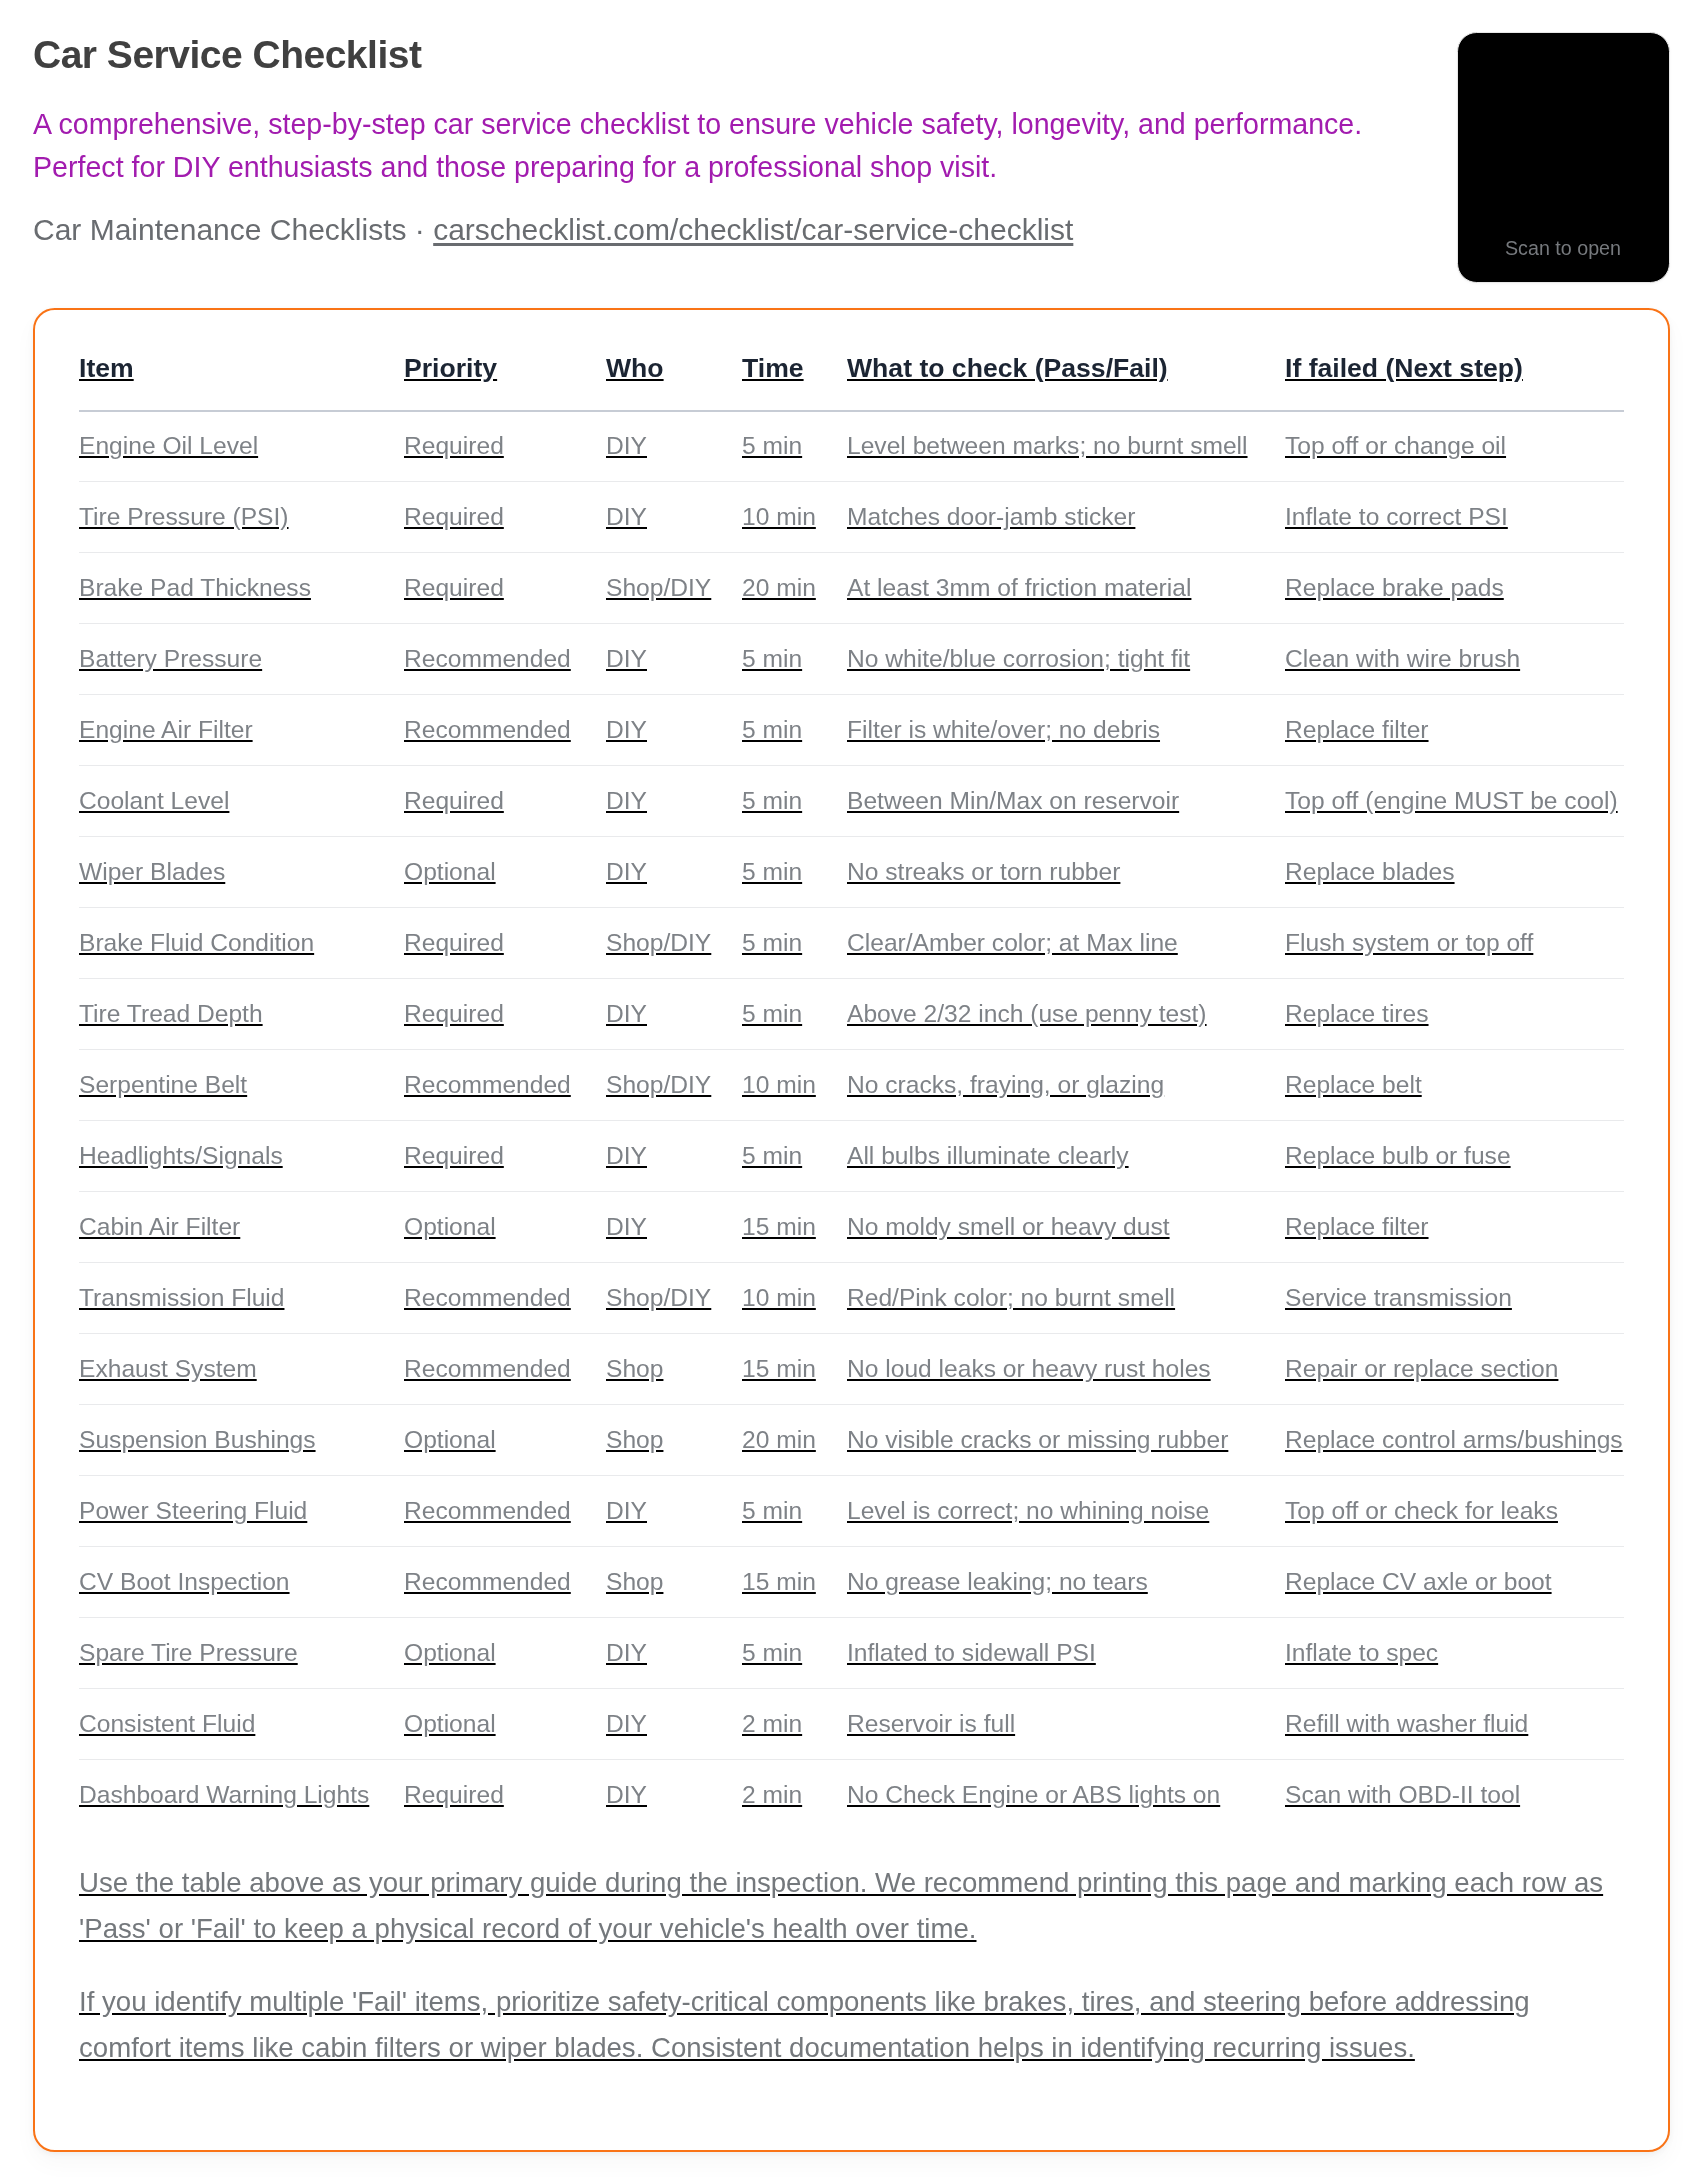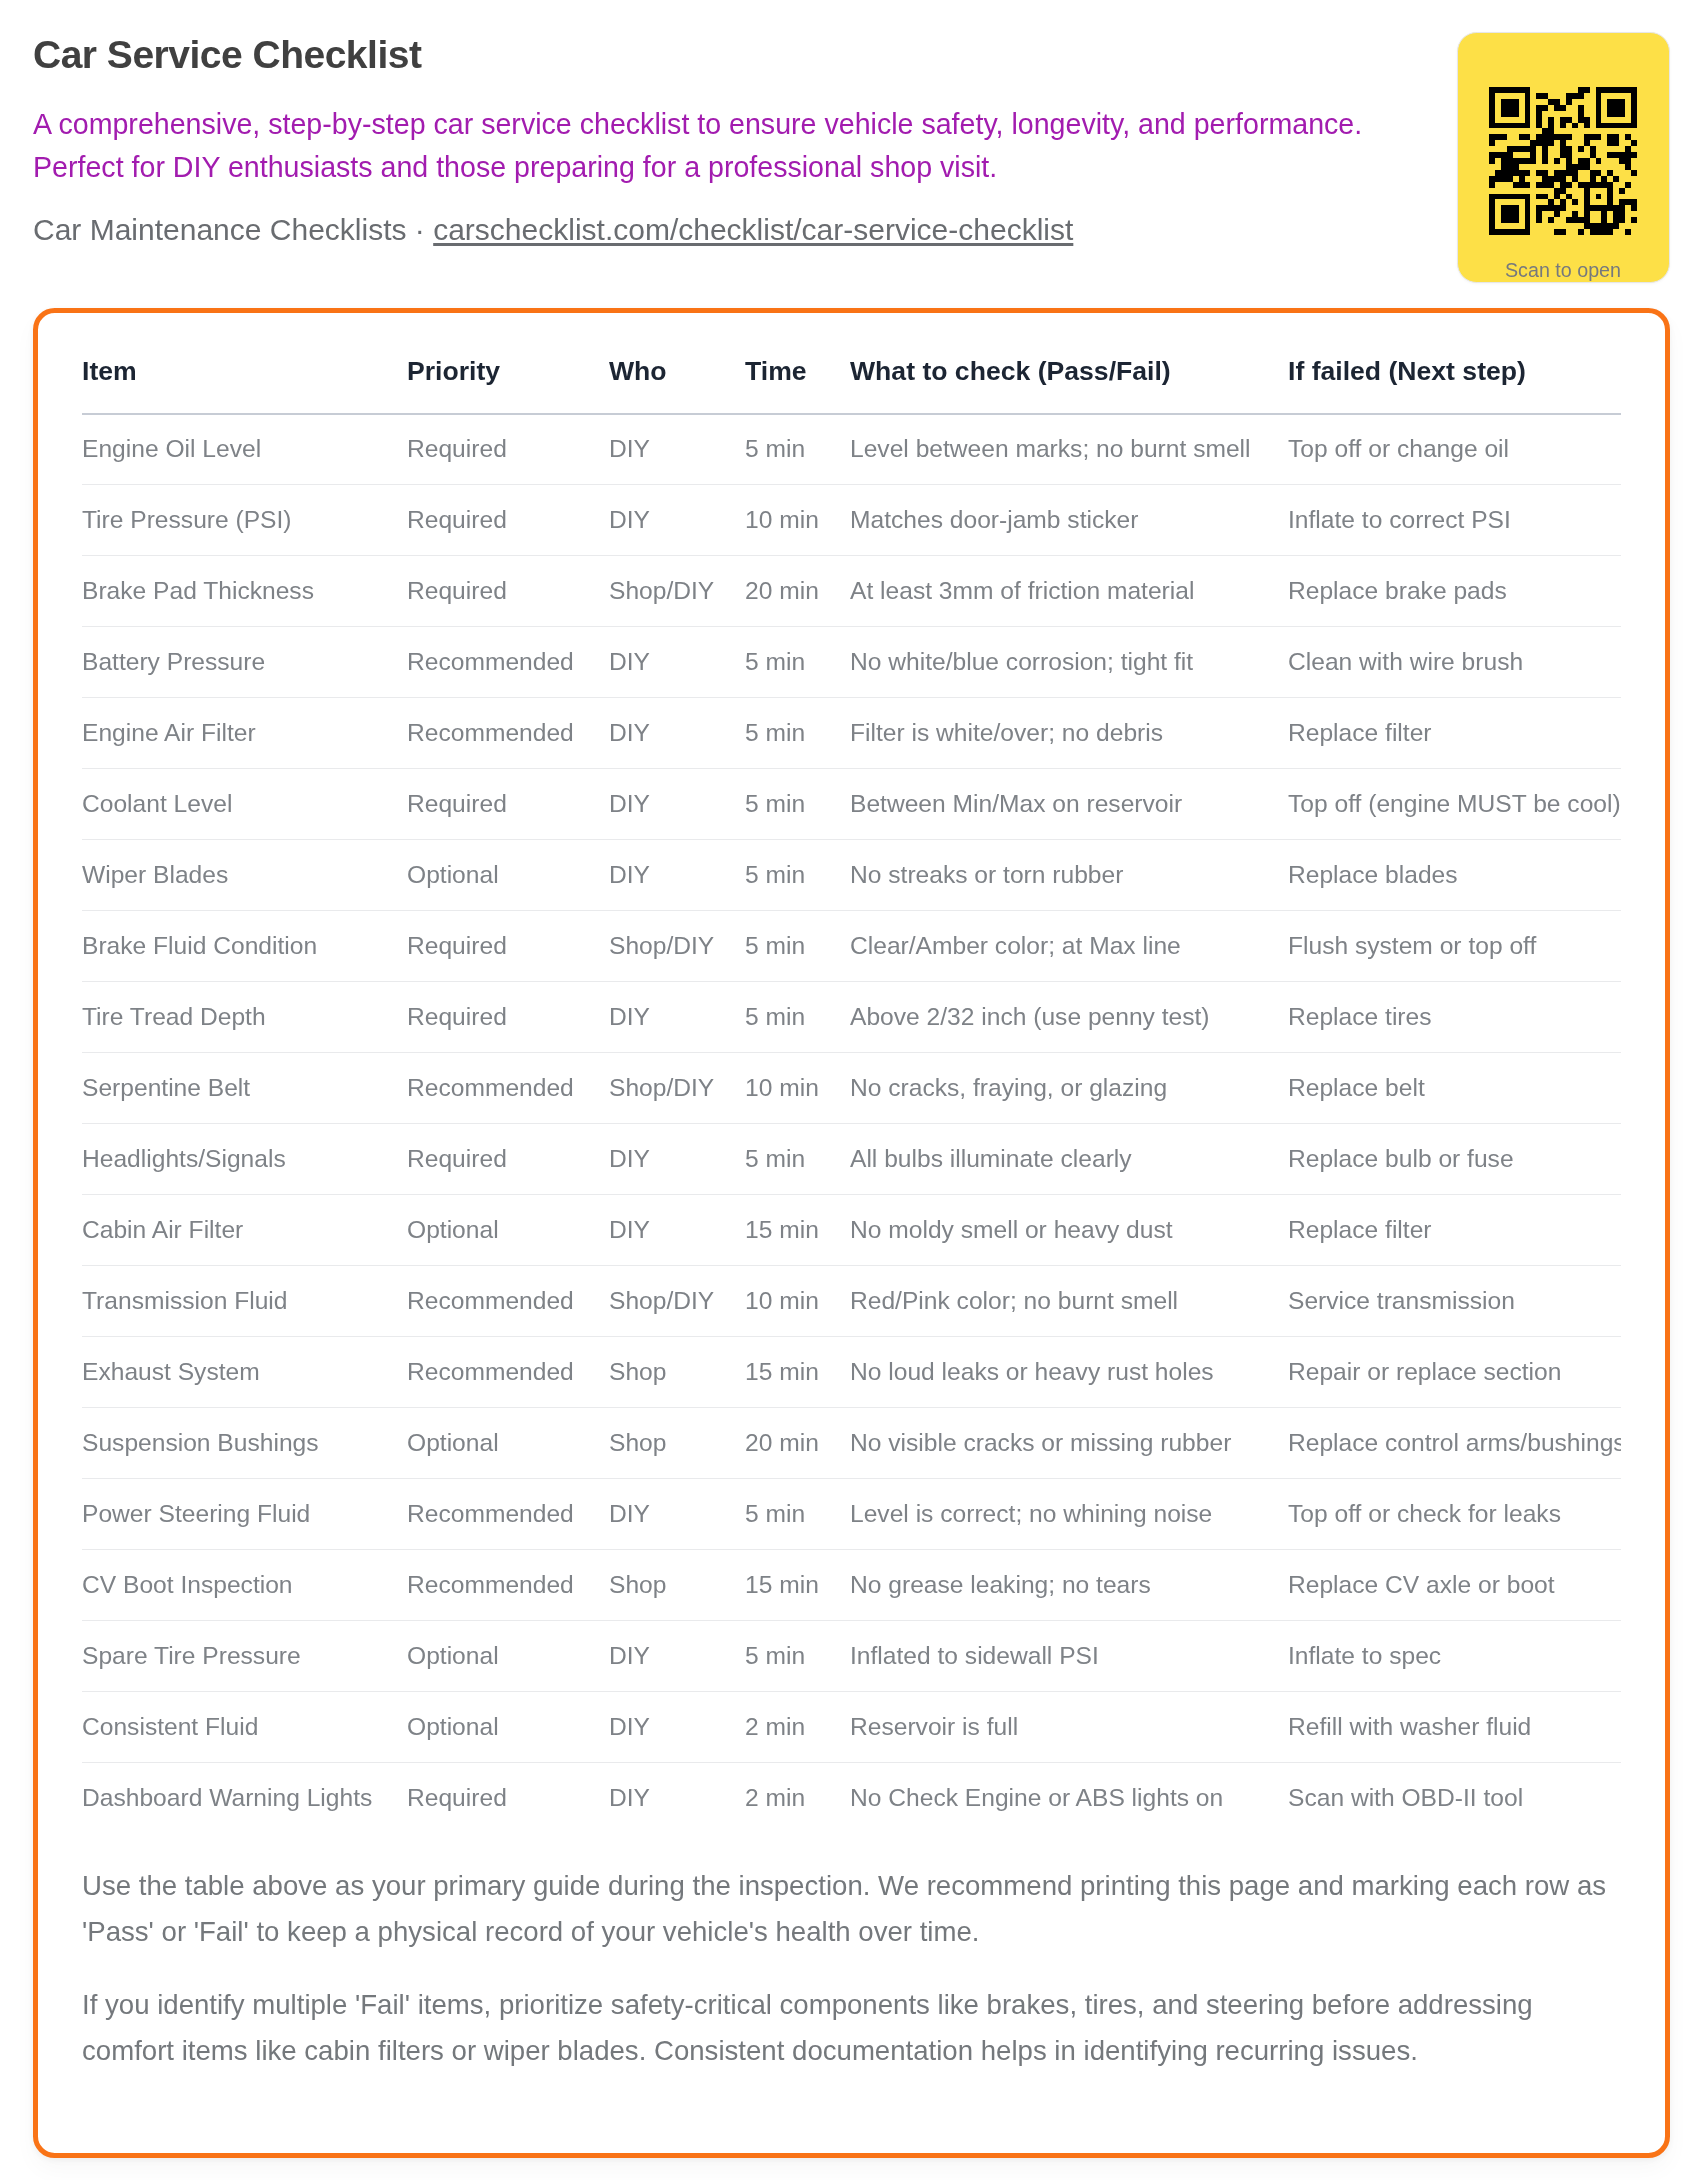--- a/index.html
+++ b/index.html
@@ -36,41 +36,42 @@
     text-underline-offset: 3px;
   }
   .qr-card {
     position: absolute;
     top: 31.5px;
     right: 32.5px;
     width: 213px;
     height: 251px;
     border: 1px solid #e7e7e7;
     border-radius: 19.7px;
-    background: #fde047;
+    background: #000000;
     box-shadow: 0 1px 3px rgba(0,0,0,0.04);
     display: flex;
     flex-direction: column;
     align-items: center;
-    justify-content: flex-end;
+    justify-content: flex-start;
     padding-top: 33px;
   }
   .qr-box { width: 148px; height: 148px; }
   .qr-label {
     margin-top: 23.6px;
     font-size: 19.7px;
     color: #76797d;
   }
   .table-card {
     margin: 61px 32.5px 0 33px;
-    border: 5px solid #f97316;
+    border: 2px solid #f97316;
     border-radius: 21.7px;
     background: #fff;
     box-shadow: 0 2px 5.9px rgba(0,0,0,0.05), 0 11.8px 23.6px rgba(0,0,0,0.03);
     padding: 0 44px 79px 44px;
+    text-decoration: underline;
   }
   table.checklist {
     width: 100%;
     border-collapse: collapse;
     table-layout: fixed;
   }
   table.checklist th {
     text-align: left;
     font-size: 26.6px;
     font-weight: 700;

